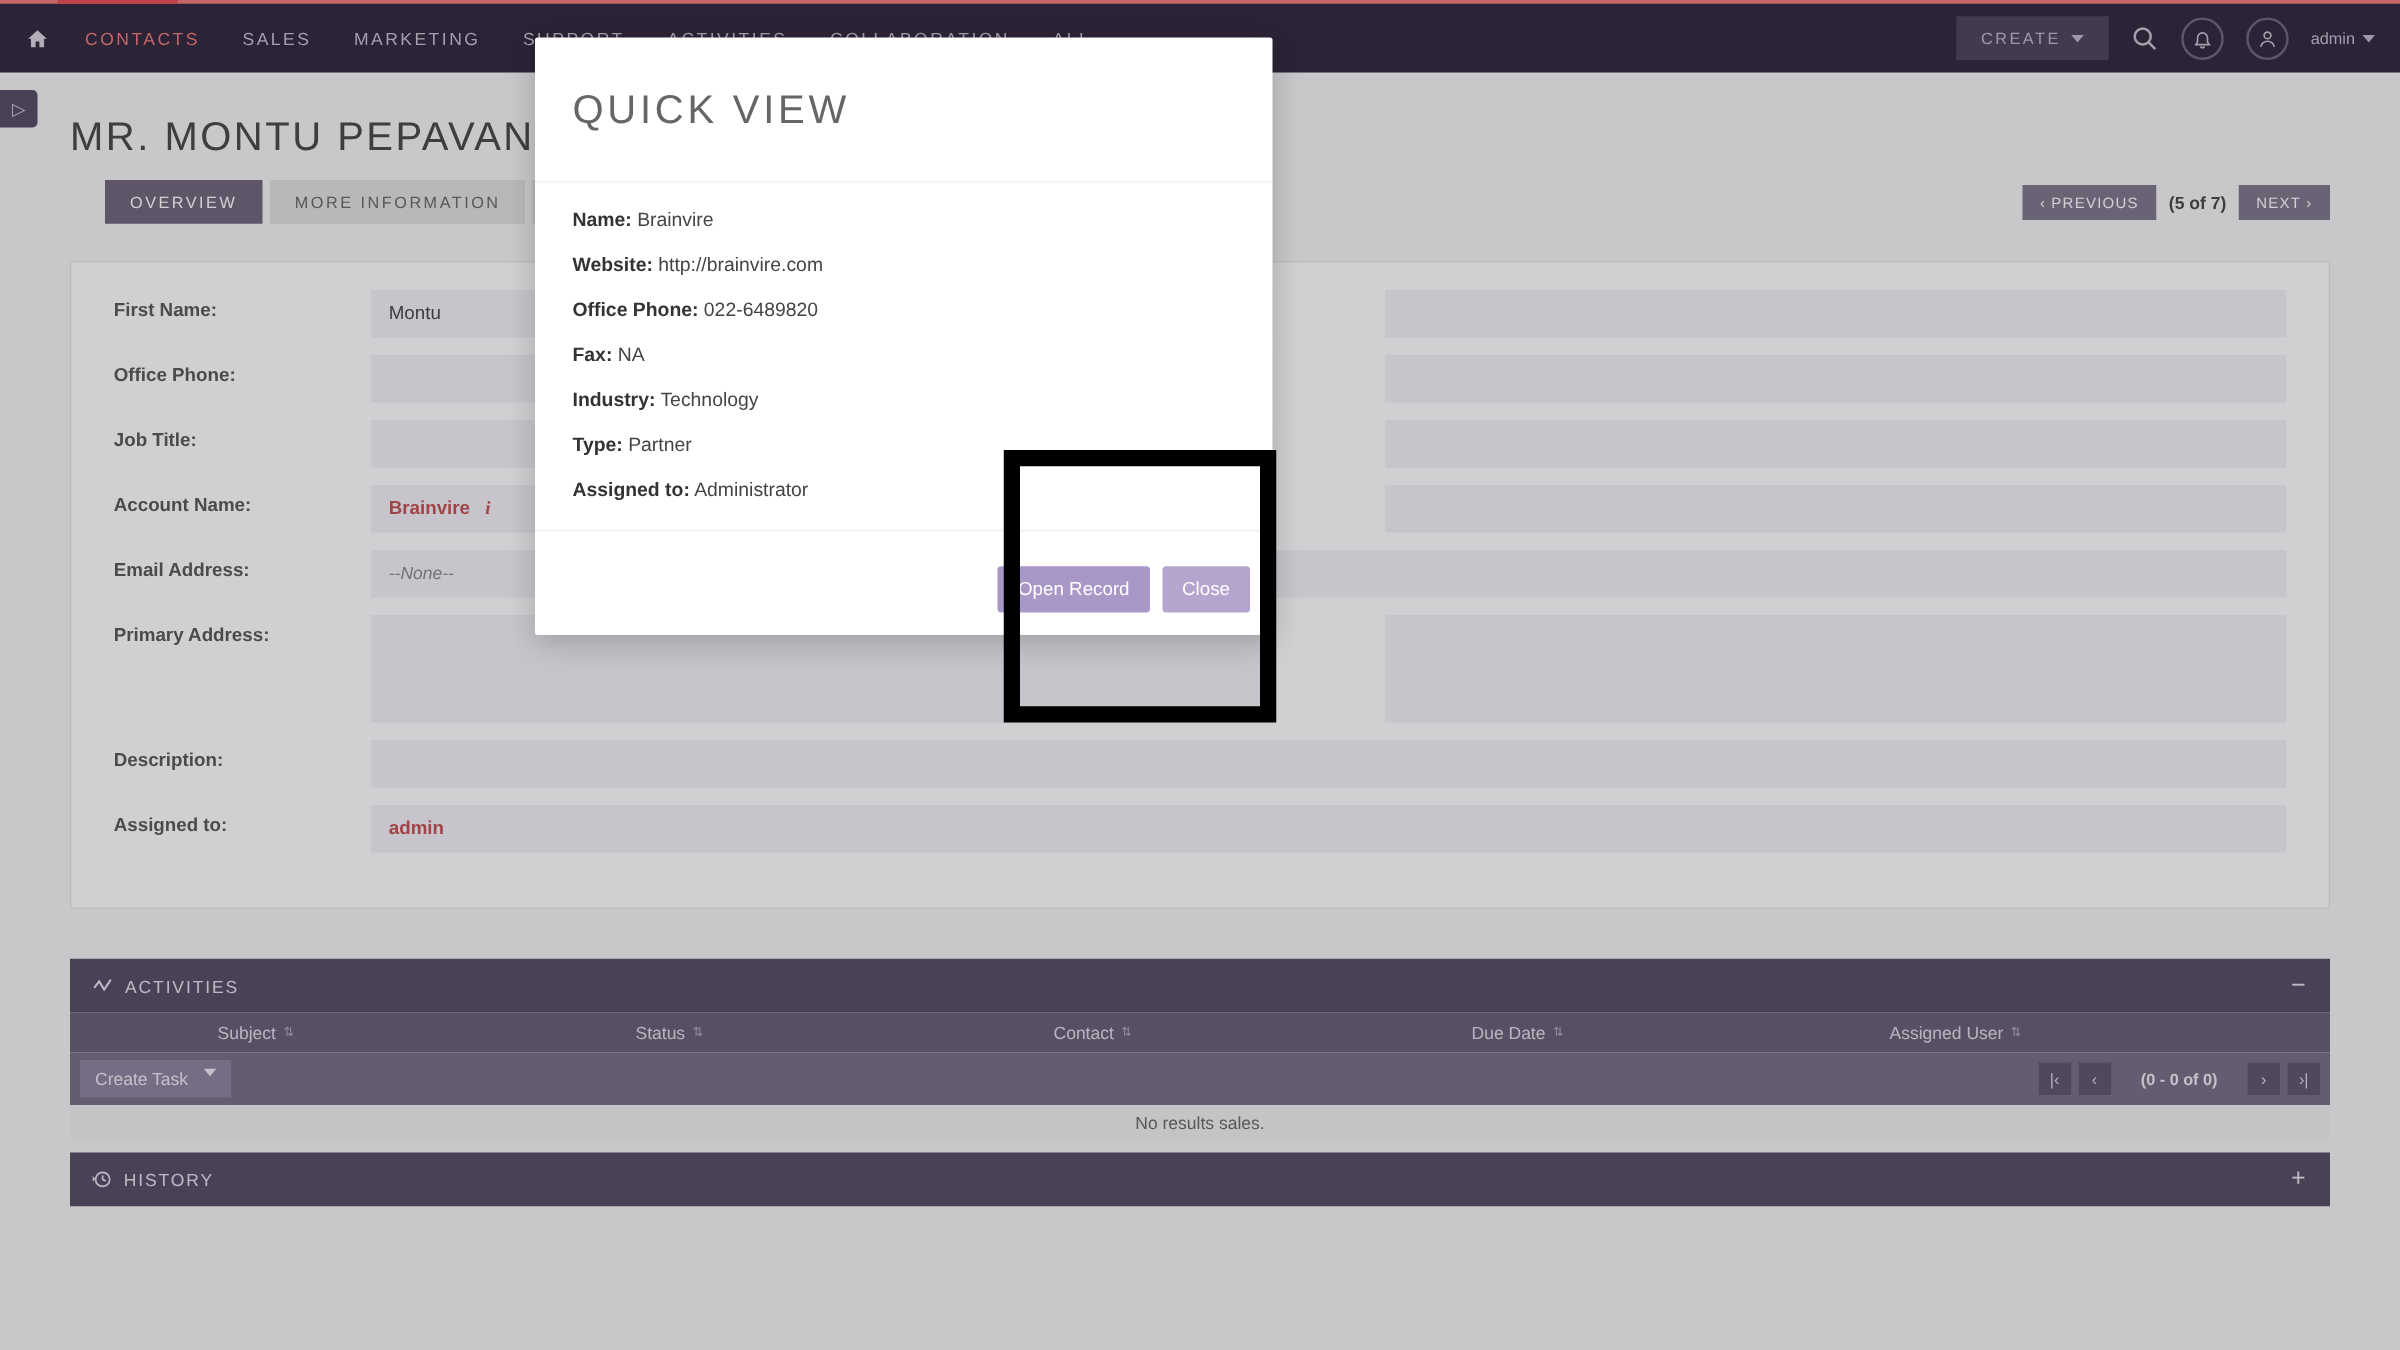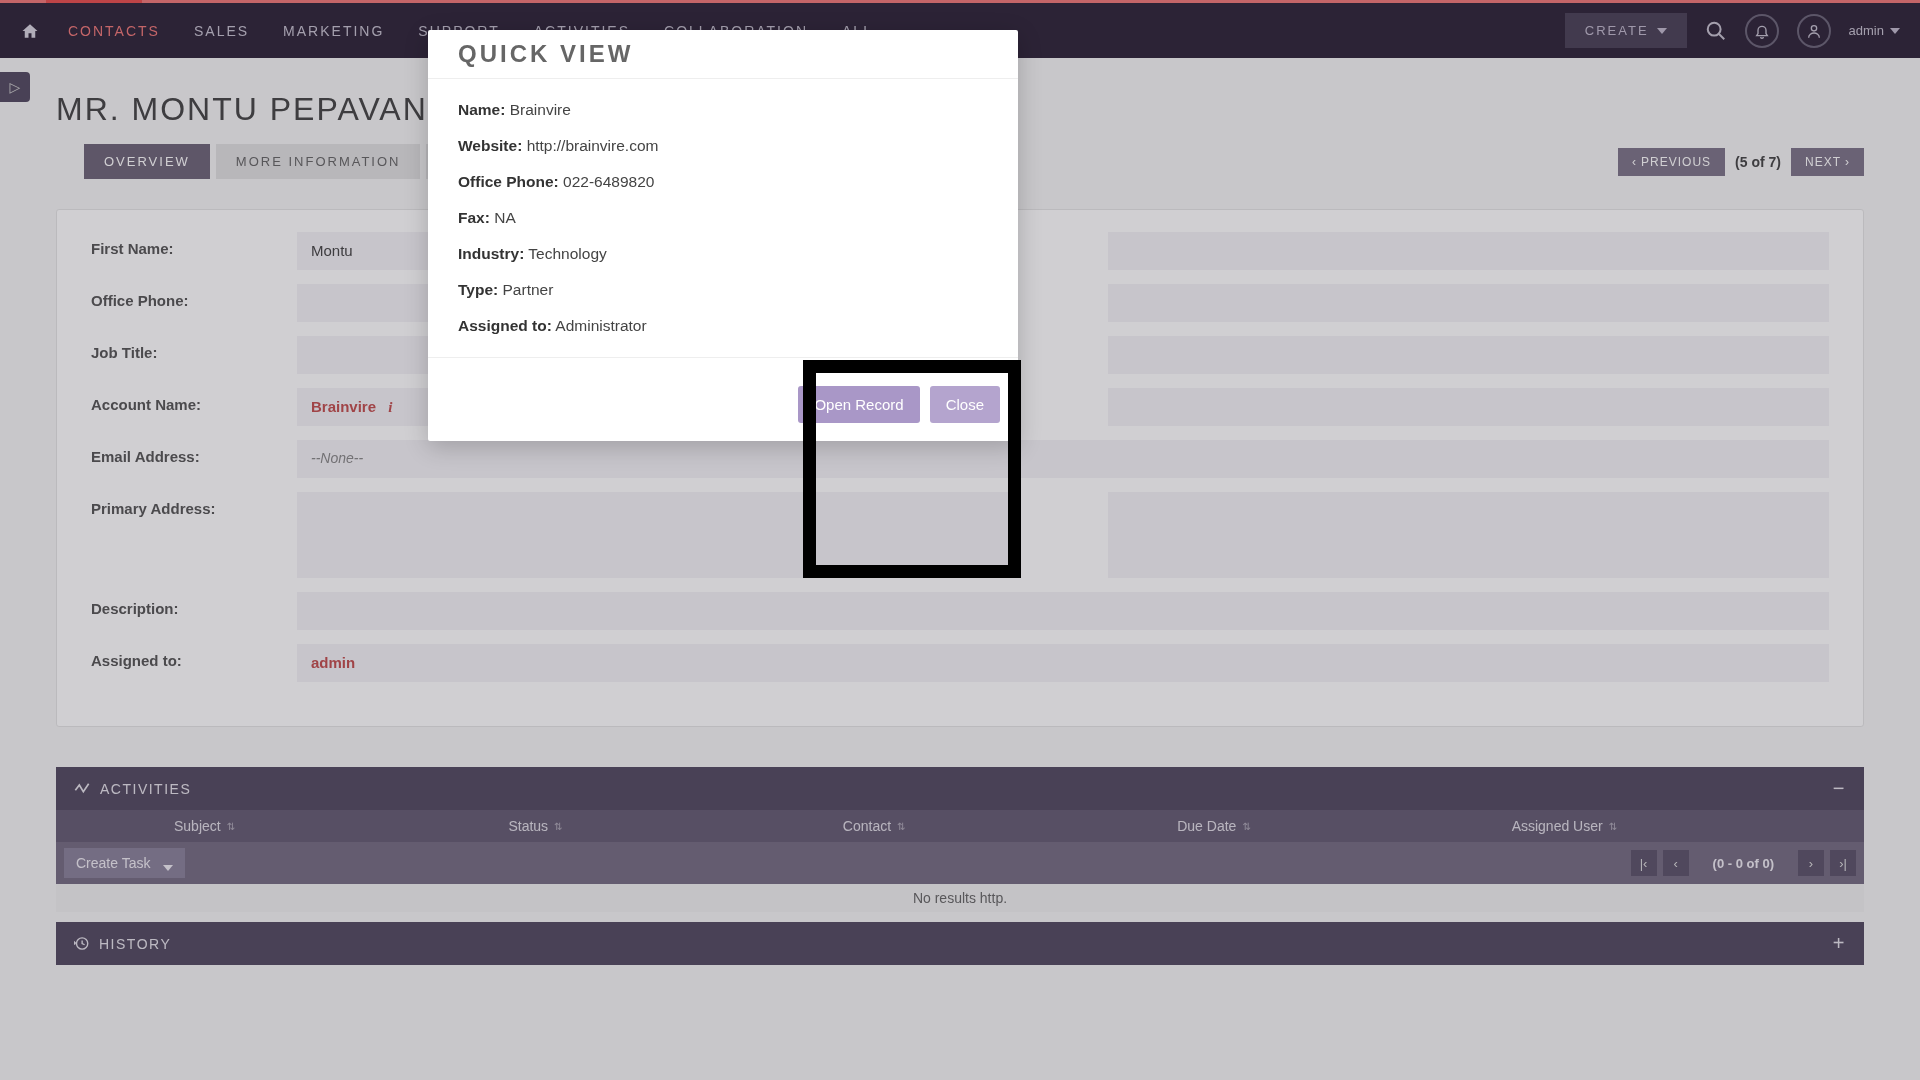--- a/index.html
+++ b/index.html
@@ -49,33 +49,33 @@
 .activities-panel { margin-top: 40px; }
 .panel-header { background: #534a60; color: #e6e3eb; padding: 10px 18px; display: flex; align-items: center; font-size: 14px; letter-spacing: 1.5px; }
 .panel-header .collapse-icon { margin-left: auto; font-size: 20px; cursor: pointer; }
 .panel-header .expand-icon { margin-left: auto; font-size: 20px; cursor: pointer; }
 .activity-icon { margin-right: 10px; font-size: 15px; }
 .table-header { background: #655c72; color: #e0dde6; display: flex; padding: 8px 18px; font-size: 14px; }
 .th { flex: 1; display: flex; align-items: center; gap: 6px; }
 .th.first { flex: 0 0 100px; }
 .sort-icon { font-size: 10px; opacity: .6; }
 .table-controls { background: #756c82; display: flex; align-items: center; padding: 6px 8px; }
-.create-task-btn { background: #8a829a; color: #f0edf4; padding: 7px 12px; font-size: 14px; cursor: pointer; display: flex; align-items: flex-end; gap: 13px; }
+.create-task-btn { background: #8a829a; color: #f0edf4; padding: 7px 12px; font-size: 14px; cursor: pointer; display: flex; align-items: flex-start; gap: 13px; }
 .create-task-btn .caret-down { border-top-color: #f0edf4; }
 .table-pager { margin-left: auto; display: flex; align-items: center; gap: 6px; }
 .sq-btn { width: 26px; height: 26px; background: #5b5269; color: #ddd; display: flex; align-items: center; justify-content: center; font-size: 13px; cursor: pointer; }
 .range-text { color: #f0edf4; font-size: 13px; font-weight: 600; margin: 0 18px; }
 .no-results { background: #f0f0f0; color: #666; text-align: center; padding: 6px; font-size: 14px; }
 
 
 .overlay { position: absolute; inset: 0; background: rgba(40,35,50,0.22); }
 
 
 .modal { position: absolute; top: 30px; left: 428px; width: 590px; background: #fff; border-radius: 2px; box-shadow: 0 6px 24px rgba(0,0,0,.2); }
-.modal-title { padding: 10px 30px; font-size: 24px; font-weight: 700; letter-spacing: 3px; color: #666; border-bottom: 1px solid #eee; }
+.modal-title { padding: 39px 30px; font-size: 32px; font-weight: 400; letter-spacing: 3px; color: #666; border-bottom: 1px solid #eee; }
 .modal-body { padding: 22px 30px 4px; }
 .qv-row { margin-bottom: 18px; font-size: 15.5px; color: #444; }
 .qv-label { font-weight: 700; color: #333; }
 .modal-footer { border-top: 1px solid #eee; padding: 28px 18px 18px; display: flex; justify-content: flex-end; gap: 10px; }
 .modal-btn { padding: 10px 16px; font-size: 15px; cursor: pointer; border-radius: 3px; color: #fff; }
 .modal-btn.primary { background: #a997c7; }
 .modal-btn.secondary { background: #b4a4ce; }
 
 
 .highlight-box { position: absolute; top: 360px; left: 803px; width: 218px; height: 218px; border: 13px solid #000; pointer-events: none; }
@@ -240,21 +240,21 @@
         <span class="caret-down"></span>
       </div>
       <div class="table-pager">
         <span class="sq-btn">|‹</span>
         <span class="sq-btn">‹</span>
         <span class="range-text">(0 - 0 of 0)</span>
         <span class="sq-btn">›</span>
         <span class="sq-btn">›|</span>
       </div>
     </div>
-    <div class="no-results">No results http.</div>
+    <div class="no-results">No results sales.</div>
   </div>
 
   <div class="activities-panel" style="margin-top:10px">
     <div class="panel-header">
       <span class="activity-icon">
         <svg width="15" height="15" viewBox="0 0 24 24" fill="none" stroke="currentColor" stroke-width="2.2">
             <circle cx="13" cy="12" r="9"></circle>
             <polyline points="13,7 13,12 17,14"></polyline>
             <polyline points="3,12 1,10 1,14"></polyline>
           </svg>

